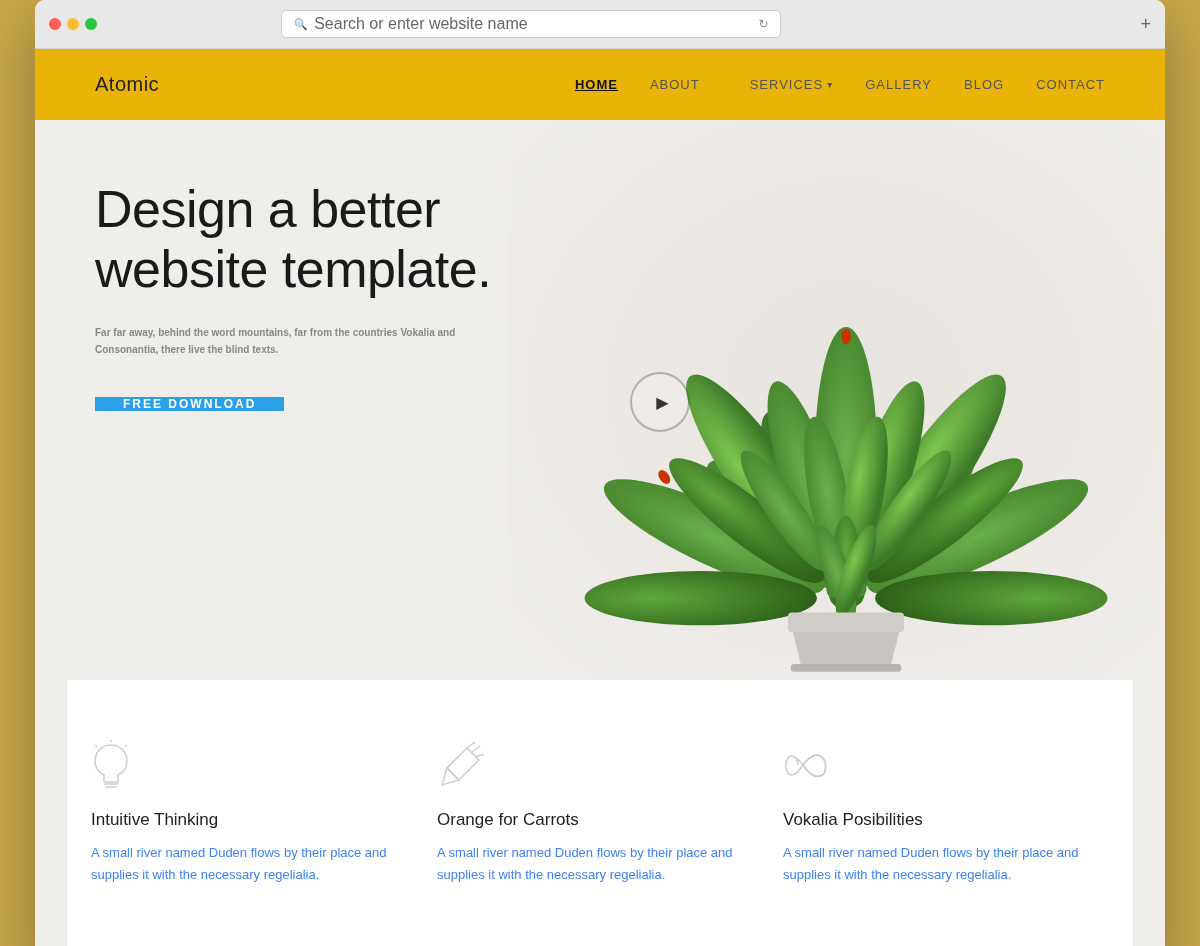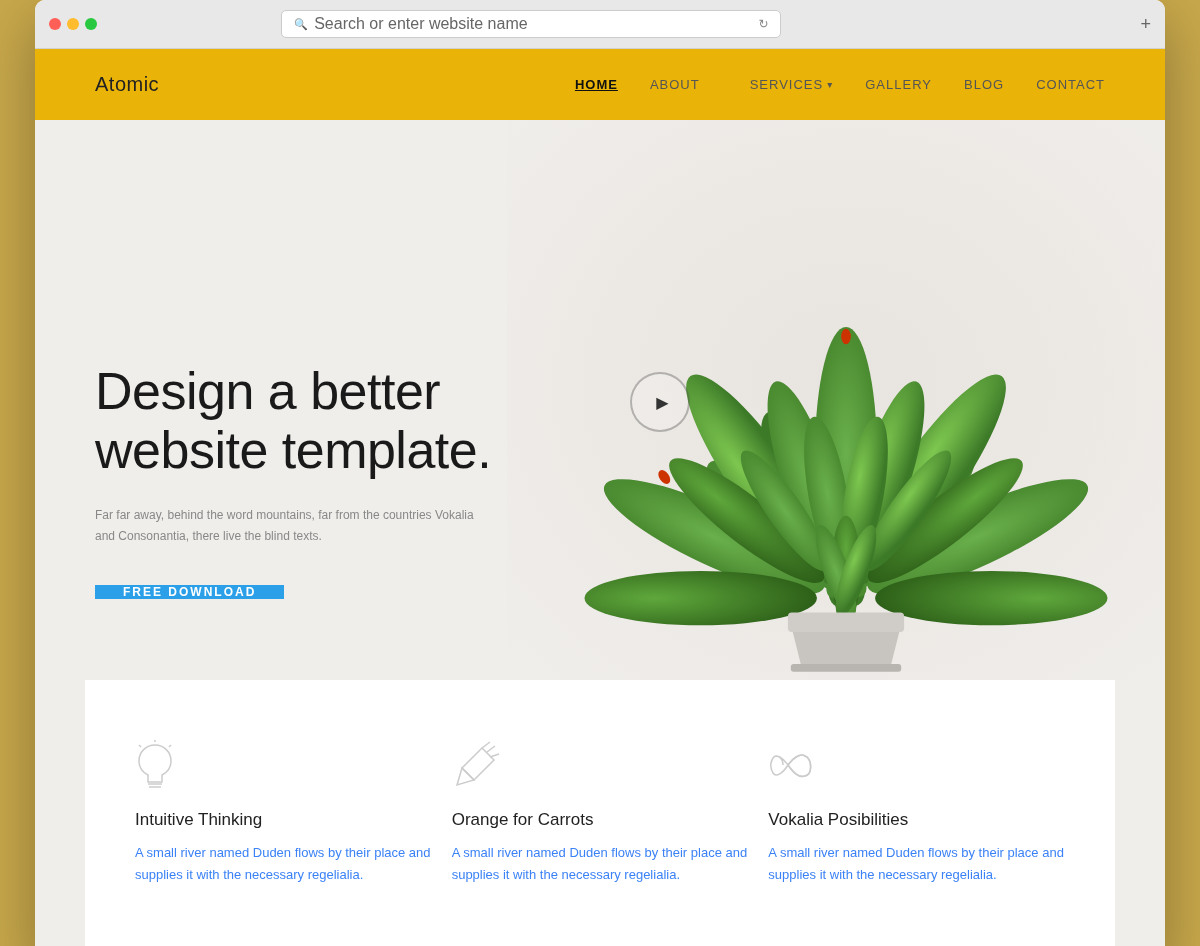--- a/index.html
+++ b/index.html
@@ -141,21 +141,21 @@
     .chevron-down {
       font-size: 10px;
       color: #555;
     }
 
     
     .hero-section {
       position: relative;
       min-height: 560px;
       display: flex;
-      align-items: flex-end;
+      align-items: flex-start;
       overflow: hidden;
       padding: 60px 60px 80px;
     }
 
     .hero-bg-plant {
       position: absolute;
       right: -20px;
       top: -30px;
       bottom: 0;
       width: 60%;
@@ -183,25 +183,26 @@
     .hero-title {
       font-size: 52px;
       font-weight: 300;
       color: #1a1a1a;
       line-height: 1.15;
       margin-bottom: 24px;
       letter-spacing: -0.5px;
     }
 
     .hero-description {
-      font-size: 12px;
+      font-size: 10px;
       color: #888;
       line-height: 1.7;
       margin-bottom: 36px;
       max-width: 380px;
+      font-weight: bold;
     }
 
     .hero-cta {
       background: #2b9fe8;
       color: #fff;
       border: none;
       padding: 0 28px;
       font-size: 12px;
       letter-spacing: 2px;
       text-transform: uppercase;
@@ -231,22 +232,22 @@
 
     .play-icon {
       color: #333;
       font-size: 16px;
       margin-left: 4px;
     }
 
     
     .features-section {
       background: #fff;
-      margin: 0 50px;
-      padding: 50px 50px 50px;
+      margin: 0 32px;
+      padding: 50px 24px 50px;
       display: grid;
       grid-template-columns: 1fr 1fr 1fr;
       gap: 20px;
       position: relative;
       z-index: 5;
     }
 
     .feature-item {
       padding: 10px 0;
     }

